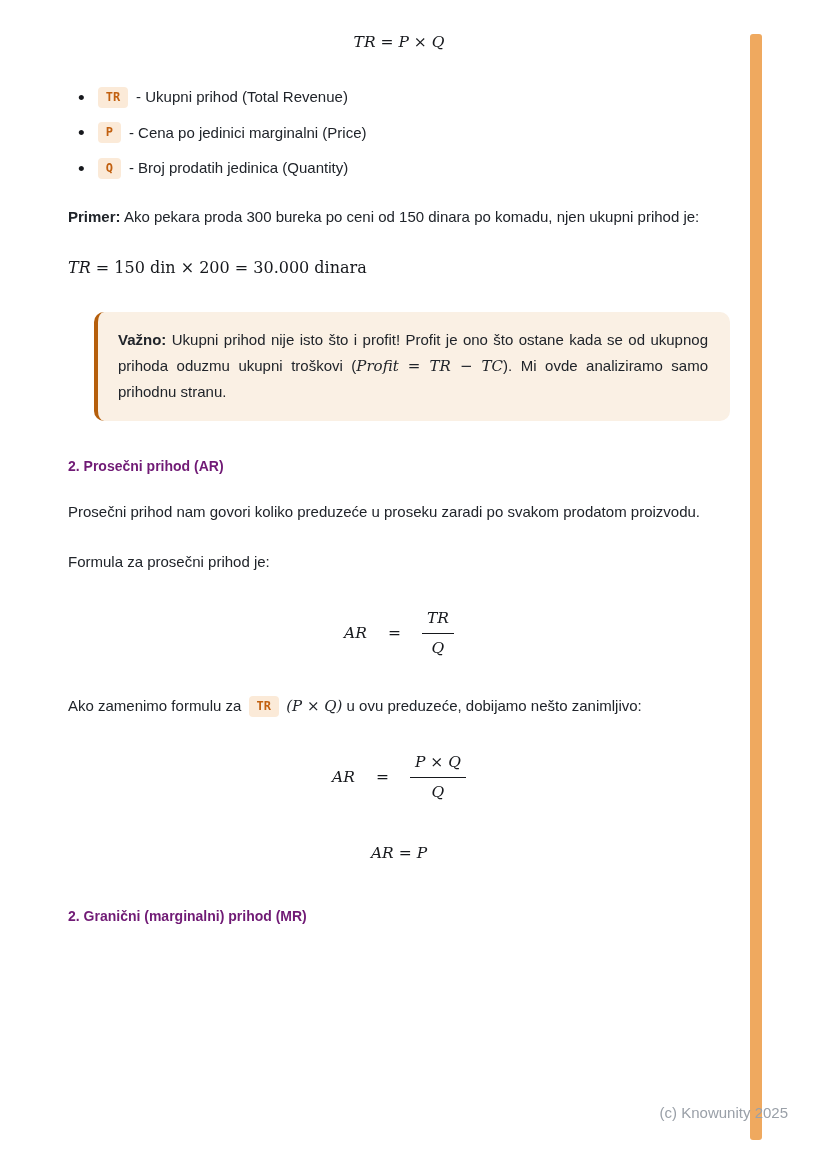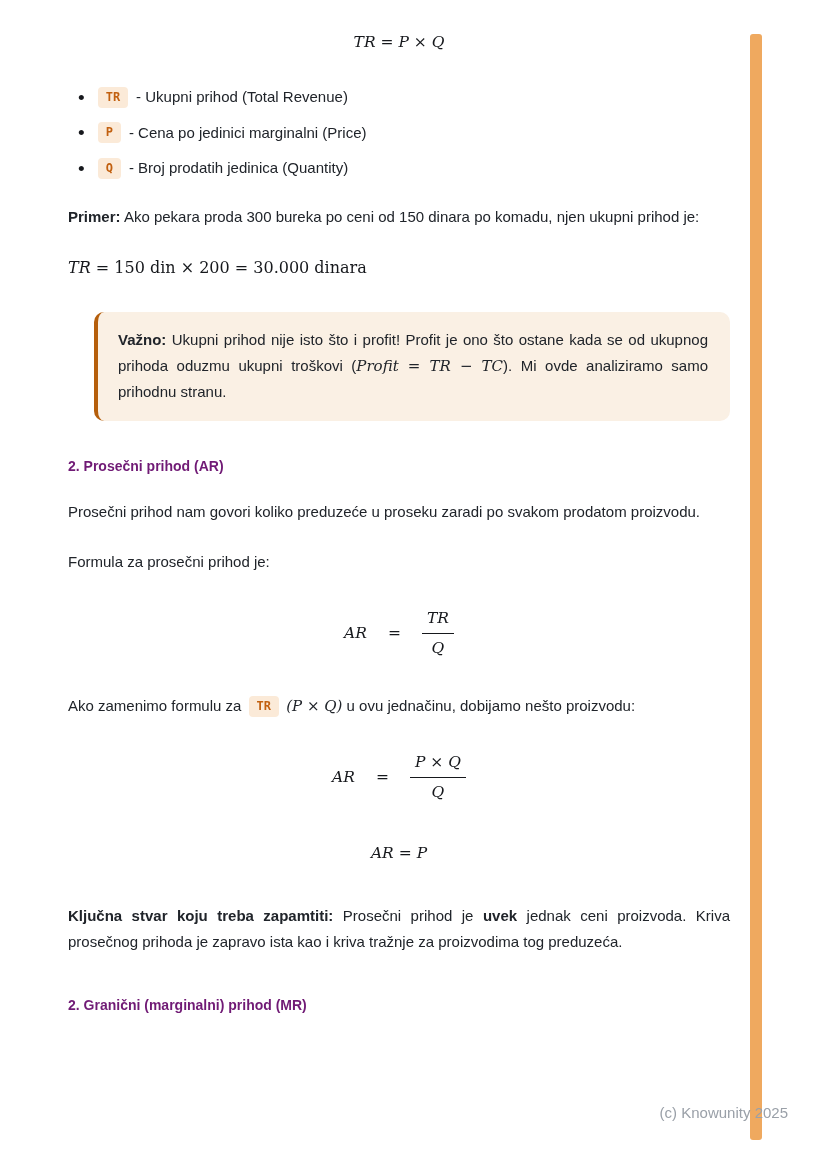--- a/index.html
+++ b/index.html
@@ -192,41 +192,35 @@
       <span class="frac">
         <span class="num">TR</span>
         <span class="den">Q</span>
       </span>
     </div>
 
     <p class="para">
       <span>Ako zamenimo formulu za</span>
       <span class="badge inline">TR</span>
       <span class="math">(P × Q)</span>
-      <span>u ovu jednačinu, dobijamo nešto proizvodu:</span>
+      <span>u ovu preduzeće, dobijamo nešto zanimljivo:</span>
     </p>
 
     <div class="frac-row">
       <span class="lhs">AR</span>
       <span class="eq">=</span>
       <span class="frac">
         <span class="num">P × Q</span>
         <span class="den">Q</span>
       </span>
     </div>
 
 
     <div class="formula-center formula-arp">AR = P</div>
 
-    <p class="para">
-      <strong>Ključna stvar koju treba zapamtiti:</strong>
-      <span>Prosečni prihod je</span>
-      <strong>uvek</strong>
-      <span>jednak ceni proizvoda. Kriva prosečnog prihoda je zapravo ista kao i kriva tražnje za proizvodima tog preduzeća.</span>
-    </p>
 
     <h2 class="section-heading last-heading">2. Granični (marginalni) prihod (MR)</h2>
 
   </div>
 
   <div class="footer-credit">(c) Knowunity 2025</div>
 
 </div>
 
 </body></html>

